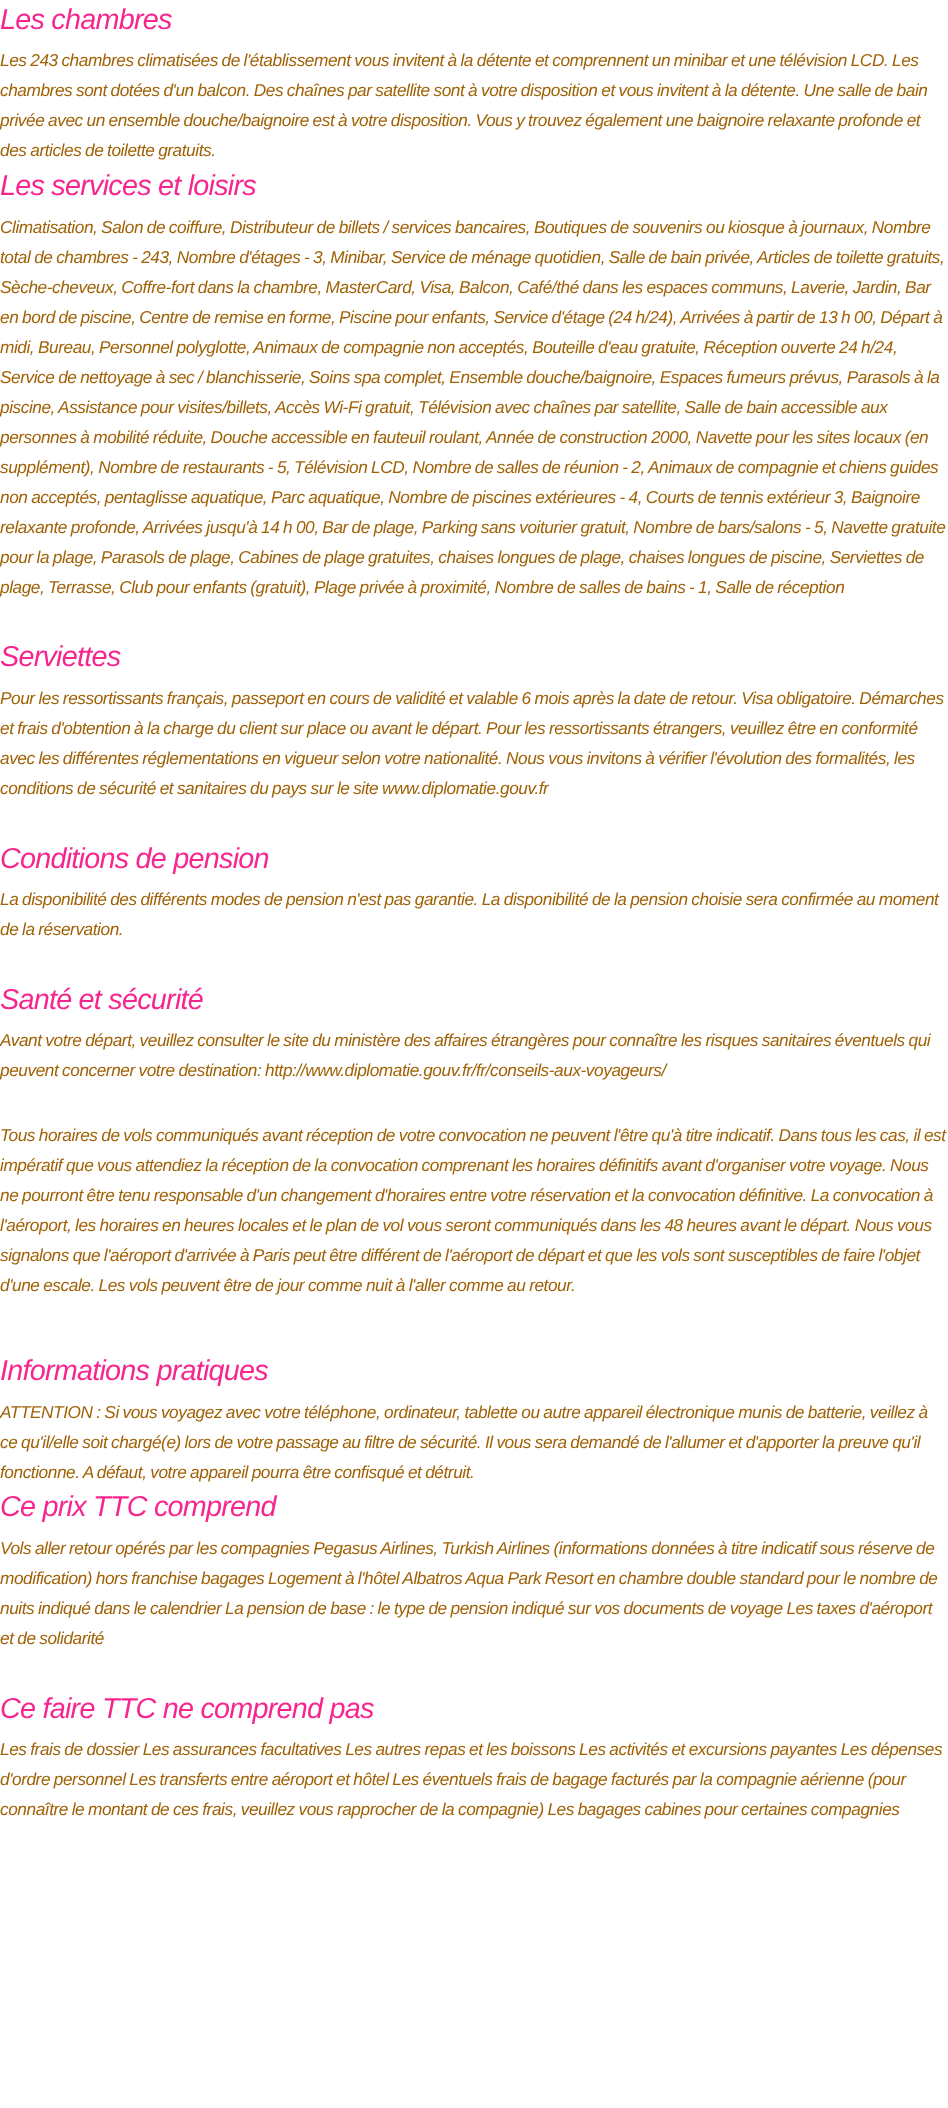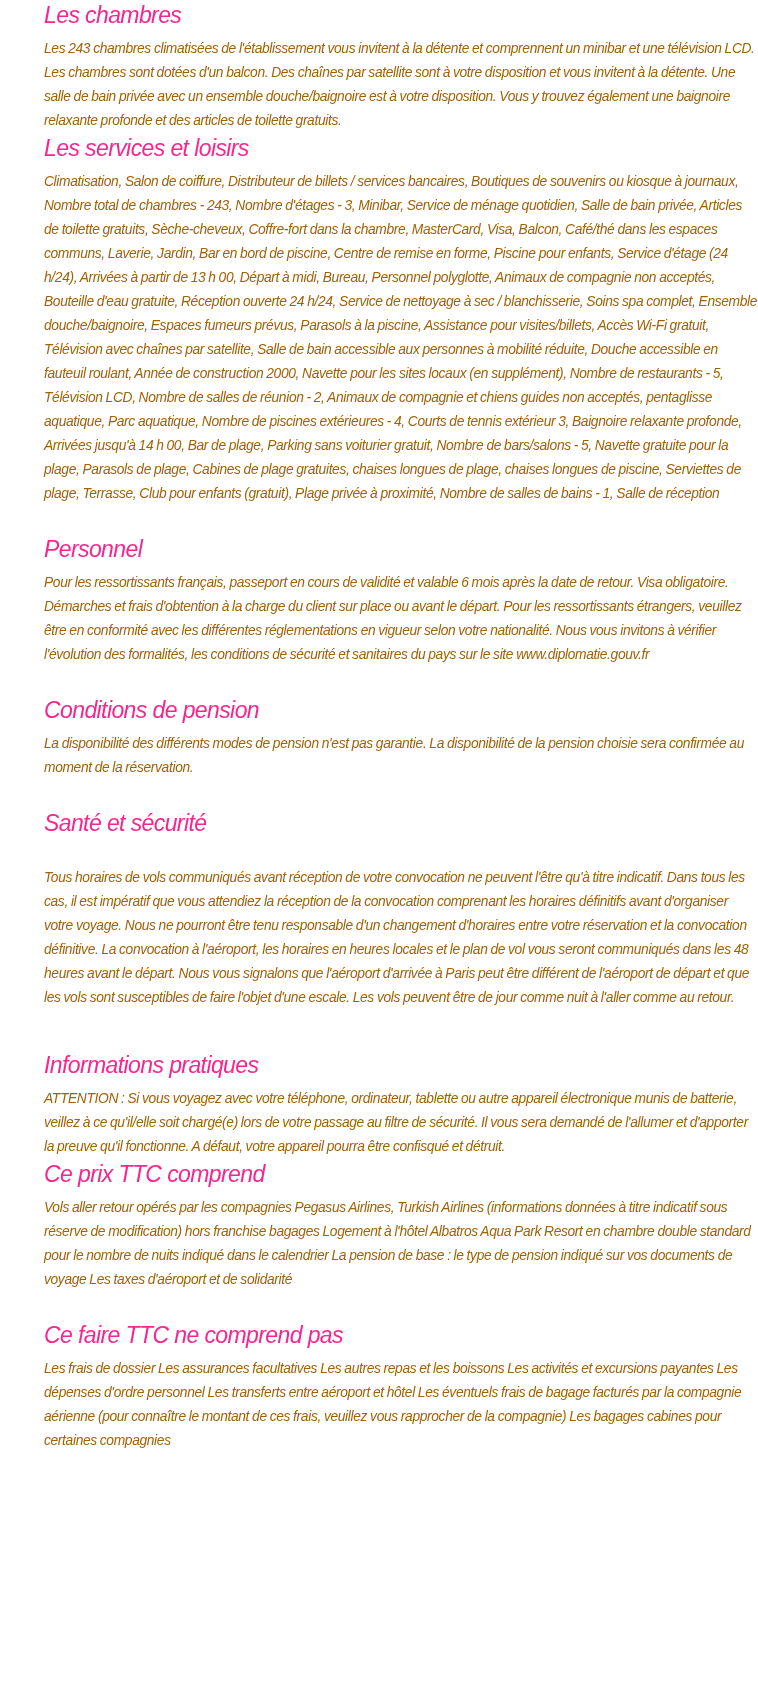--- a/index.html
+++ b/index.html
@@ -1,18 +1,18 @@
 <!DOCTYPE html>
 <html><head>
 <meta charset="utf-8">
 <style>
   html, body { margin: 0; padding: 0; background: #ffffff; }
   body { width: 758px; height: 1686px; overflow: hidden; font-family: "Liberation Sans", sans-serif; }
   .content { padding: 0 0 0 0; width: 758px; }
-  .section { margin: 0; padding-left: 44px; }
+  .section { margin: 0; }
   .section h2 {
     margin: 0;
     color: #f7268f;
     font-style: italic;
     font-weight: normal;
     font-size: 23px;
     letter-spacing: -0.6px;
     line-height: 30px;
     height: 30px;
   }
@@ -35,31 +35,32 @@
     <h2>Les chambres</h2>
     <p>Les 243 chambres climatisées de l'établissement vous invitent à la détente et comprennent un minibar et une télévision LCD. Les chambres sont dotées d'un balcon. Des chaînes par satellite sont à votre disposition et vous invitent à la détente. Une salle de bain privée avec un ensemble douche/baignoire est à votre disposition. Vous y trouvez également une baignoire relaxante profonde et des articles de toilette gratuits.</p>
   </section>
 
   <section class="section" style="">
     <h2>Les services et loisirs</h2>
     <p>Climatisation, Salon de coiffure, Distributeur de billets / services bancaires, Boutiques de souvenirs ou kiosque à journaux, Nombre total de chambres - 243, Nombre d'étages - 3, Minibar, Service de ménage quotidien, Salle de bain privée, Articles de toilette gratuits, Sèche-cheveux, Coffre-fort dans la chambre, MasterCard, Visa, Balcon, Café/thé dans les espaces communs, Laverie, Jardin, Bar en bord de piscine, Centre de remise en forme, Piscine pour enfants, Service d'étage (24 h/24), Arrivées à partir de 13 h 00, Départ à midi, Bureau, Personnel polyglotte, Animaux de compagnie non acceptés, Bouteille d'eau gratuite, Réception ouverte 24 h/24, Service de nettoyage à sec / blanchisserie, Soins spa complet, Ensemble douche/baignoire, Espaces fumeurs prévus, Parasols à la piscine, Assistance pour visites/billets, Accès Wi-Fi gratuit, Télévision avec chaînes par satellite, Salle de bain accessible aux personnes à mobilité réduite, Douche accessible en fauteuil roulant, Année de construction 2000, Navette pour les sites locaux (en supplément), Nombre de restaurants - 5, Télévision LCD, Nombre de salles de réunion - 2, Animaux de compagnie et chiens guides non acceptés, pentaglisse aquatique, Parc aquatique, Nombre de piscines extérieures - 4, Courts de tennis extérieur 3, Baignoire relaxante profonde, Arrivées jusqu'à 14 h 00, Bar de plage, Parking sans voiturier gratuit, Nombre de bars/salons - 5, Navette gratuite pour la plage, Parasols de plage, Cabines de plage gratuites, chaises longues de plage, chaises longues de piscine, Serviettes de plage, Terrasse, Club pour enfants (gratuit), Plage privée à proximité, Nombre de salles de bains - 1, Salle de réception</p>
   </section>
 
   <section class="section" style="margin-top:28px;">
-    <h2>Personnel</h2>
+    <h2>Serviettes</h2>
     <p>Pour les ressortissants français, passeport en cours de validité et valable 6 mois après la date de retour. Visa obligatoire. Démarches et frais d'obtention à la charge du client sur place ou avant le départ. Pour les ressortissants étrangers, veuillez être en conformité avec les différentes réglementations en vigueur selon votre nationalité. Nous vous invitons à vérifier l'évolution des formalités, les conditions de sécurité et sanitaires du pays sur le site www.diplomatie.gouv.fr</p>
   </section>
 
   <section class="section" style="margin-top:28px;">
     <h2>Conditions de pension</h2>
     <p>La disponibilité des différents modes de pension n'est pas garantie. La disponibilité de la pension choisie sera confirmée au moment de la réservation.</p>
   </section>
 
   <section class="section" style="margin-top:28px;">
     <h2>Santé et sécurité</h2>
+    <p>Avant votre départ, veuillez consulter le site du ministère des affaires étrangères pour connaître les risques sanitaires éventuels qui peuvent concerner votre destination: http://www.diplomatie.gouv.fr/fr/conseils-aux-voyageurs/</p>
   </section>
 
   <section class="section" style="margin-top:28px;">
     <p>Tous horaires de vols communiqués avant réception de votre convocation ne peuvent l'être qu'à titre indicatif. Dans tous les cas, il est impératif que vous attendiez la réception de la convocation comprenant les horaires définitifs avant d'organiser votre voyage. Nous ne pourront être tenu responsable d'un changement d'horaires entre votre réservation et la convocation définitive. La convocation à l'aéroport, les horaires en heures locales et le plan de vol vous seront communiqués dans les 48 heures avant le départ. Nous vous signalons que l'aéroport d'arrivée à Paris peut être différent de l'aéroport de départ et que les vols sont susceptibles de faire l'objet d'une escale. Les vols peuvent être de jour comme nuit à l'aller comme au retour.</p>
   </section>
 
   <section class="section" style="margin-top:40px;">
     <h2>Informations pratiques</h2>
     <p>ATTENTION : Si vous voyagez avec votre téléphone, ordinateur, tablette ou autre appareil électronique munis de batterie, veillez à ce qu'il/elle soit chargé(e) lors de votre passage au filtre de sécurité. Il vous sera demandé de l'allumer et d'apporter la preuve qu'il fonctionne. A défaut, votre appareil pourra être confisqué et détruit.</p>
   </section>

